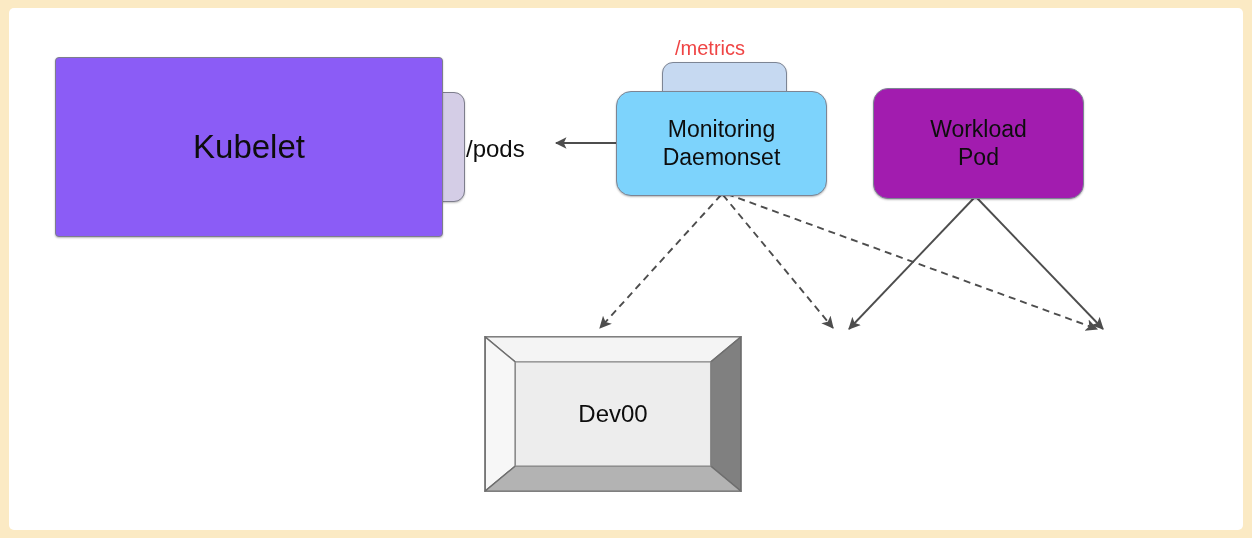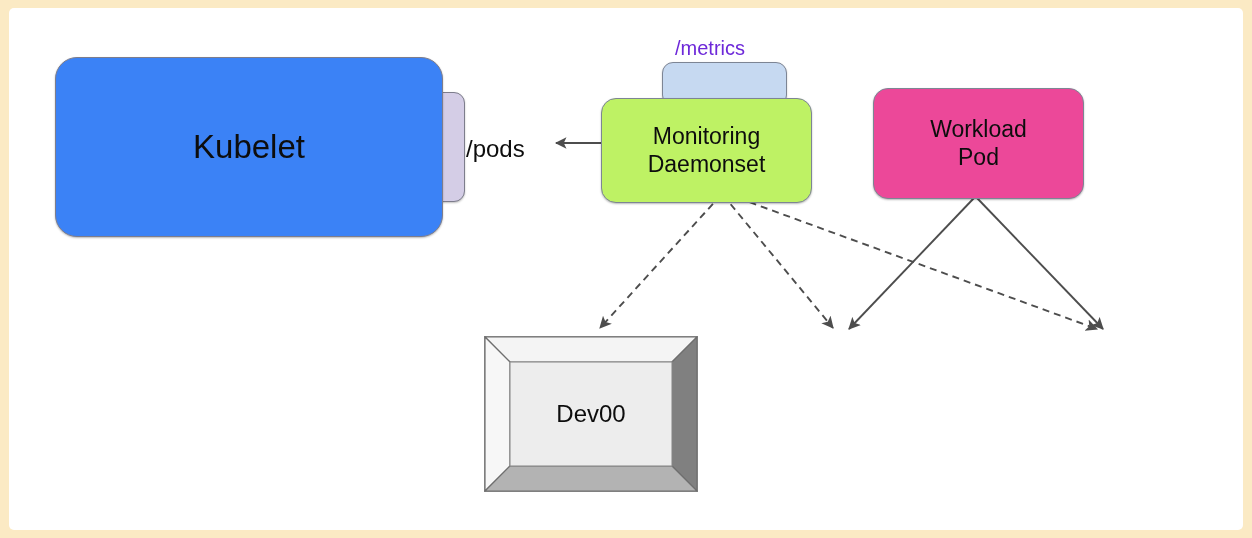--- a/index.html
+++ b/index.html
@@ -49,23 +49,23 @@
     pointer-events: none;
   }
 
   
   #kubelet-node {
     position: absolute;
     left: 46px;
     top: 49px;
     width: 386px;
     height: 178px;
-    background: #3b82f6;
+    background: #8b5cf6;
     border: 1.4px solid #7d7d8c;
-    border-radius: 22px;
+    border-radius: 4px;
     box-shadow: 0 1px 2px rgba(0,0,0,0.28);
     z-index: 4;
   }
   #kubelet-node .node-label { font-size: 33px; }
 
   #pods-tab {
     position: absolute;
     left: 414px;
     top: 84px;
     width: 40px;
@@ -83,30 +83,29 @@
     top: 127px;
     font-size: 24px;
     color: #0d0d0d;
     white-space: nowrap;
     z-index: 6;
   }
 
   
   #monitoring-node {
     position: absolute;
-    left: 592px;
+    left: 607px;
     top: 83px;
     width: 209px;
     height: 103px;
-    background: #bef264;
+    background: #7dd3fc;
     border: 1.4px solid #7d8594;
     border-radius: 15px;
     box-shadow: 0 1px 2px rgba(0,0,0,0.28);
     z-index: 4;
-    margin-top: 7px;
   }
   #monitoring-node .node-label { font-size: 23px; }
 
   #metrics-tab {
     position: absolute;
     left: 653px;
     top: 54px;
     width: 123px;
     height: 42px;
     background: #c6d9f1;
@@ -114,45 +113,45 @@
     border-radius: 11px;
     box-shadow: 0 1px 2px rgba(0,0,0,0.22);
     z-index: 3;
   }
 
   #metrics-label {
     position: absolute;
     left: 666px;
     top: 29px;
     font-size: 20px;
-    color: #6d28d9;
+    color: #ef4444;
     white-space: nowrap;
     z-index: 6;
   }
 
   
   #workload-node {
     position: absolute;
     left: 864px;
     top: 80px;
     width: 209px;
     height: 109px;
-    background: #ec4899;
+    background: #a21caf;
     border: 1.4px solid #7d8594;
     border-radius: 15px;
     box-shadow: 0 1px 2px rgba(0,0,0,0.28);
     z-index: 4;
   }
   #workload-node .node-label { font-size: 23px; }
 
   
   .device-node {
     position: absolute;
     top: 328px;
-    width: 214px;
+    width: 258px;
     height: 156px;
     z-index: 4;
   }
   .device-node .dev-svg {
     position: absolute;
     left: 0;
     top: 0;
     width: 100%;
     height: 100%;
   }

